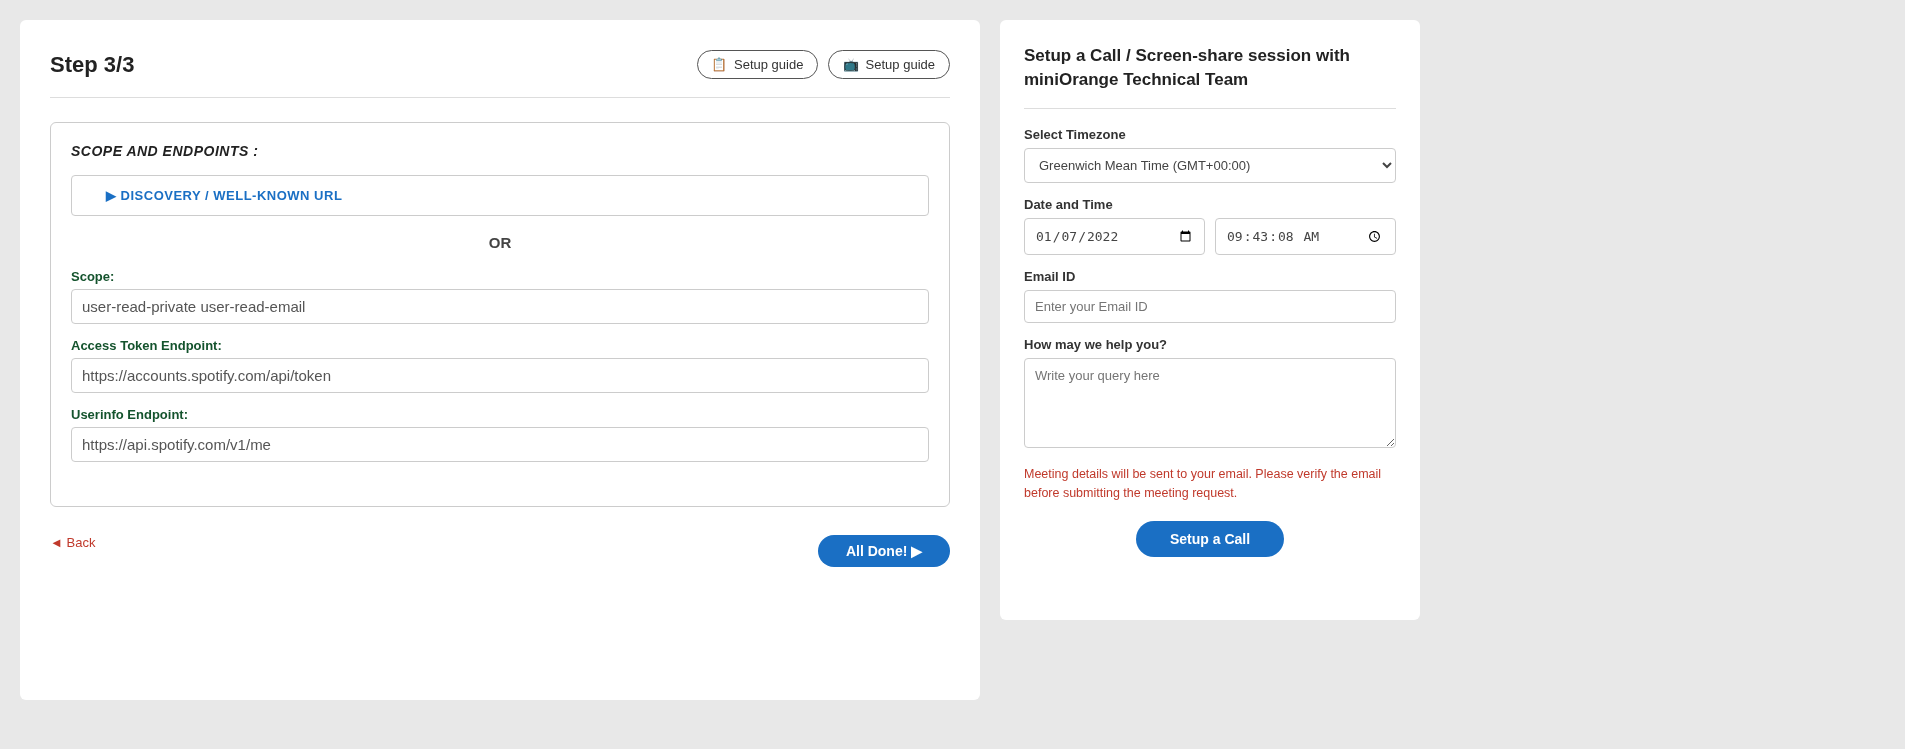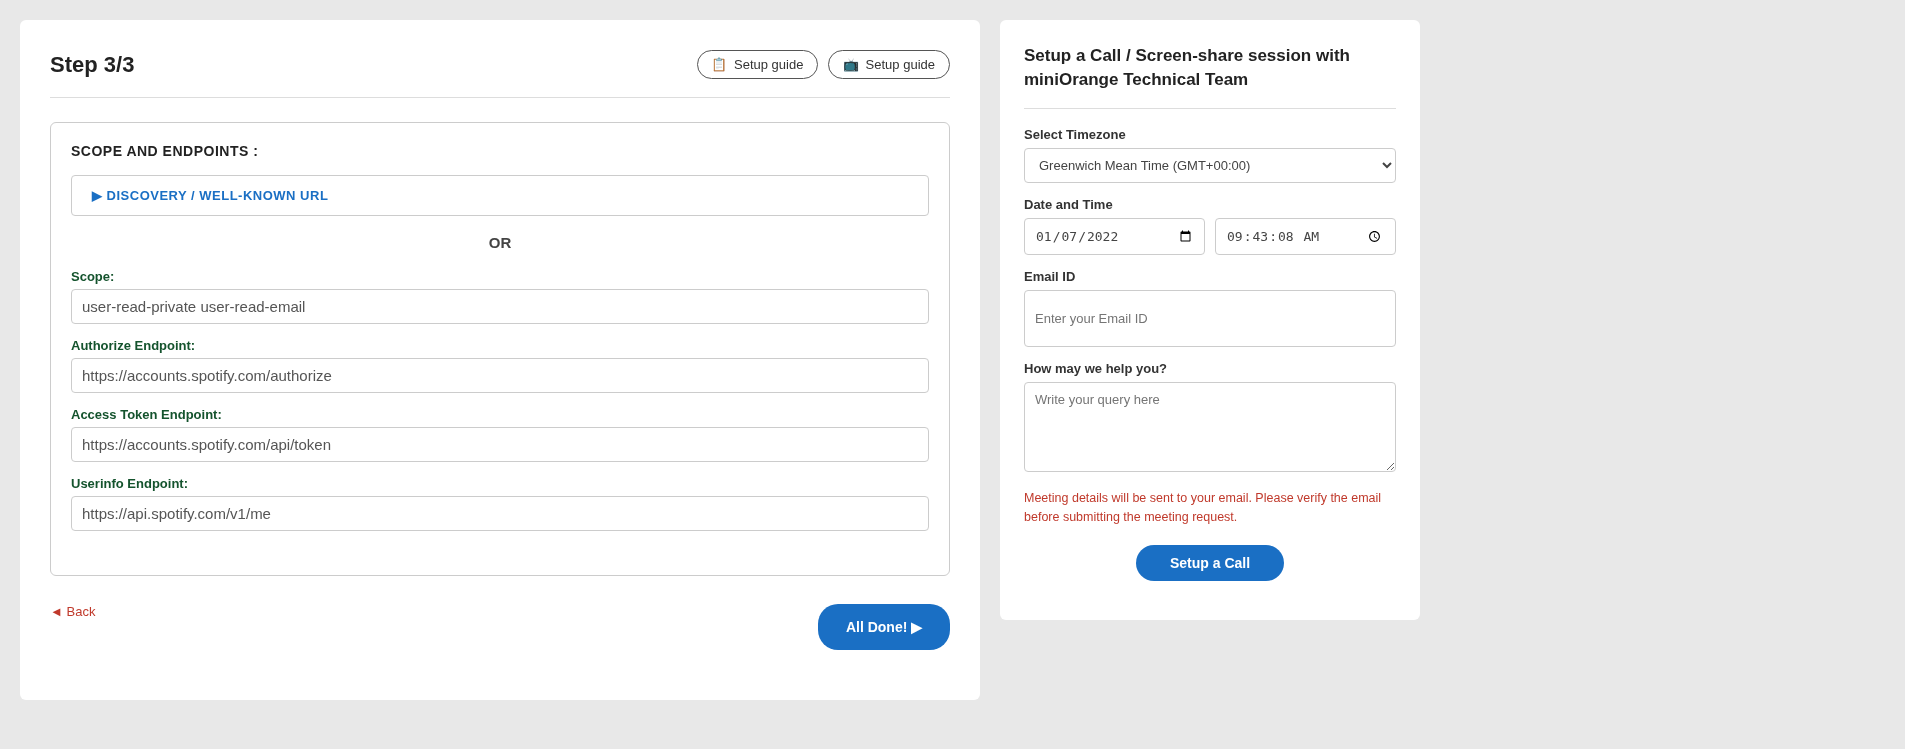--- a/index.html
+++ b/index.html
@@ -67,26 +67,27 @@
       border-radius: 6px;
       padding: 20px 20px 30px 20px;
     }
 
     .scope-title {
       font-size: 14px;
       font-weight: bold;
       color: #222;
       margin-bottom: 16px;
       letter-spacing: 0.5px;
+      font-style: italic;
     }
 
     .discovery-row {
       border: 1px solid #ccc;
       border-radius: 4px;
-      padding: 12px 20px;
+      padding: 12px 34px;
       margin-bottom: 18px;
       display: flex;
       align-items: flex-end;
     }
 
     .discovery-link {
       color: #1a6fc4;
       font-size: 13px;
       font-weight: bold;
       text-decoration: none;
@@ -134,21 +135,21 @@
       font-size: 13px;
       text-decoration: none;
       cursor: pointer;
     }
 
     .all-done-btn {
       background: #1a6fc4;
       color: #fff;
       border: none;
       border-radius: 20px;
-      padding: 15px 28px;
+      padding: 8px 28px;
       font-size: 14px;
       font-weight: bold;
       cursor: pointer;
       display: flex;
       align-items: center;
       gap: 6px;
     }
 
     
     .side-card {
@@ -213,21 +214,21 @@
       outline: none;
     }
 
     .date-input { flex: 1; }
     .time-input { flex: 1; }
 
     .side-email-input {
       width: 100%;
       border: 1px solid #ccc;
       border-radius: 4px;
-      padding: 20px 10px;
+      padding: 8px 10px;
       font-size: 13px;
       color: #aaa;
       background: #fff;
       outline: none;
     }
 
     .side-textarea {
       width: 100%;
       border: 1px solid #ccc;
       border-radius: 4px;
@@ -289,24 +290,20 @@
       <a class="discovery-link" href="#">▶ DISCOVERY / WELL-KNOWN URL</a>
     </div>
 
     <div class="or-divider">OR</div>
 
     <div class="field-group">
       <div class="field-label">Scope:</div>
       <input class="field-input" type="text" value="user-read-private user-read-email" style="">
     </div>
 
-    <div class="field-group">
-      <div class="field-label">Authorize Endpoint:</div>
-      <input class="field-input" type="text" value="https://accounts.spotify.com/authorize" style="">
-    </div>
 
     <div class="field-group">
       <div class="field-label">Access Token Endpoint:</div>
       <input class="field-input" type="text" value="https://accounts.spotify.com/api/token" style="">
     </div>
 
     <div class="field-group">
       <div class="field-label">Userinfo Endpoint:</div>
       <input class="field-input" type="text" value="https://api.spotify.com/v1/me" style="">
     </div>

